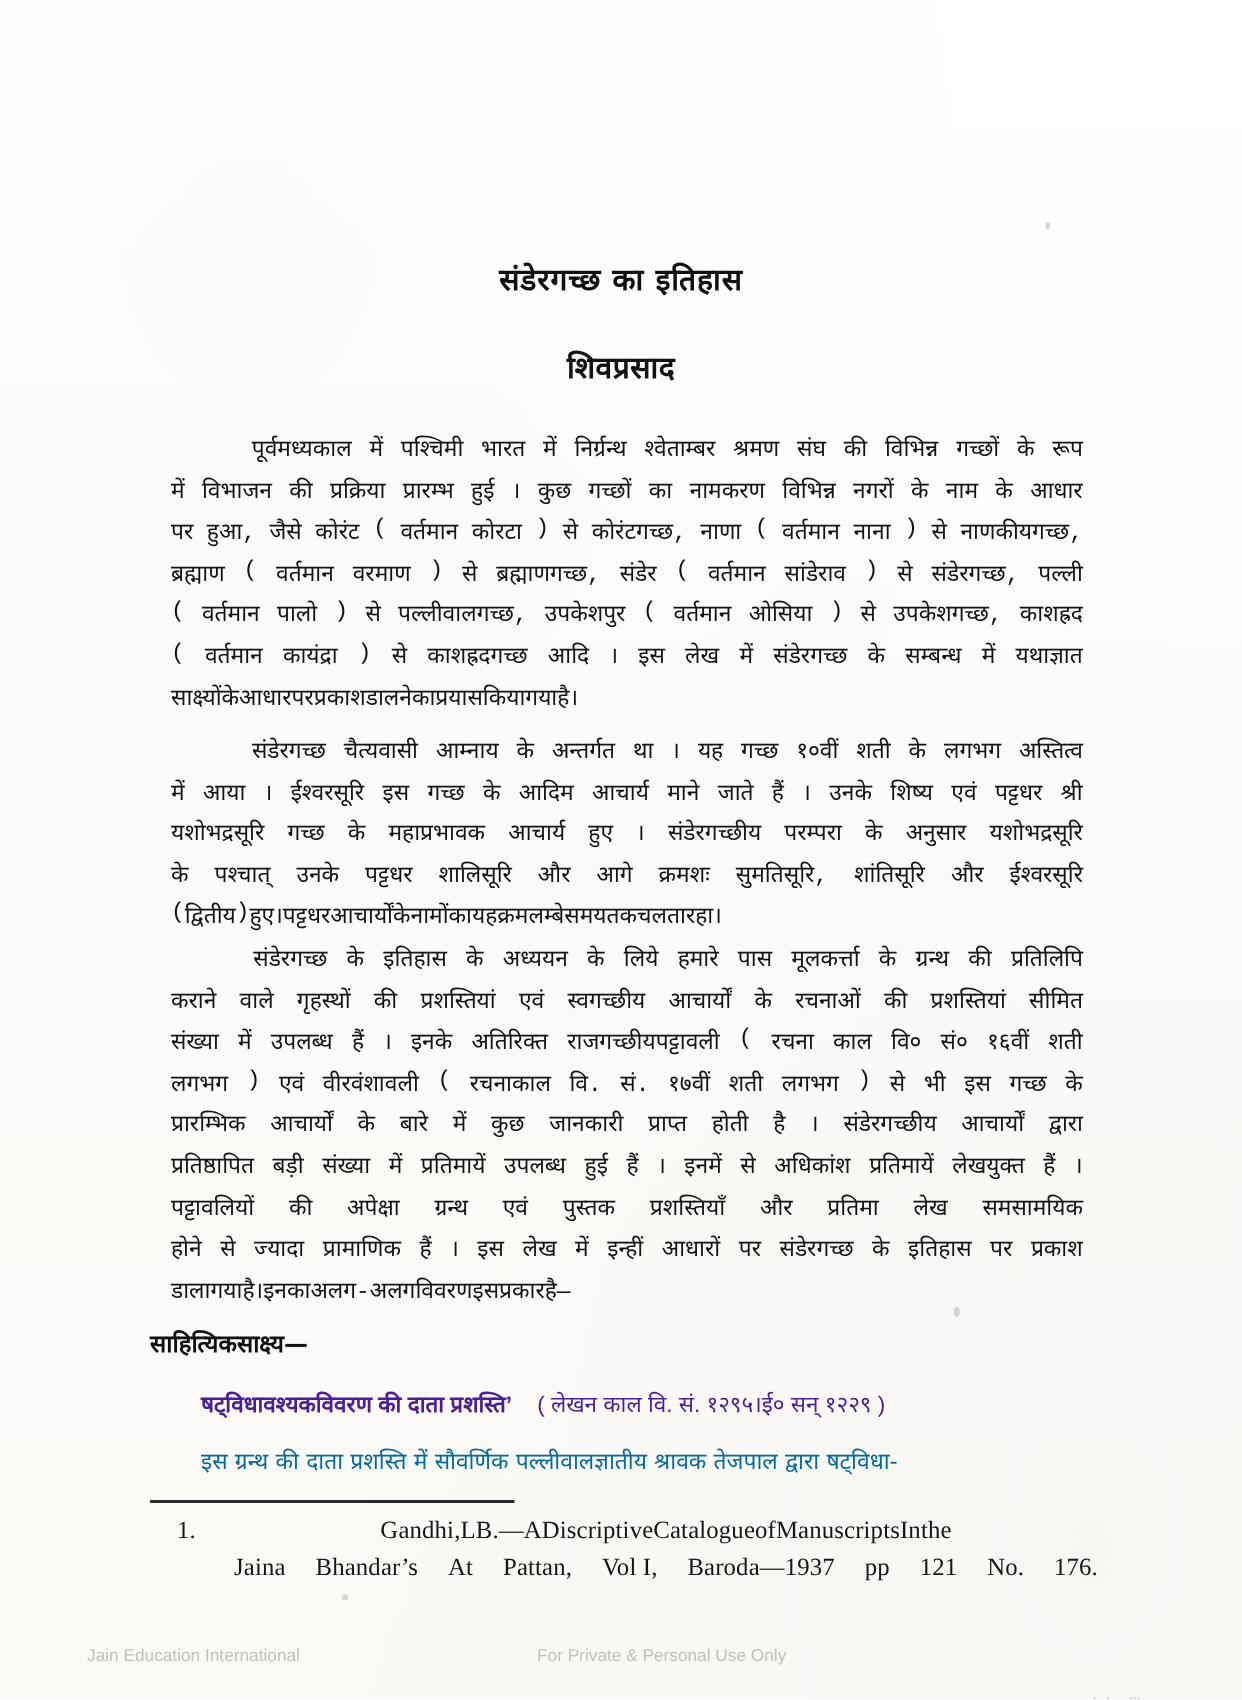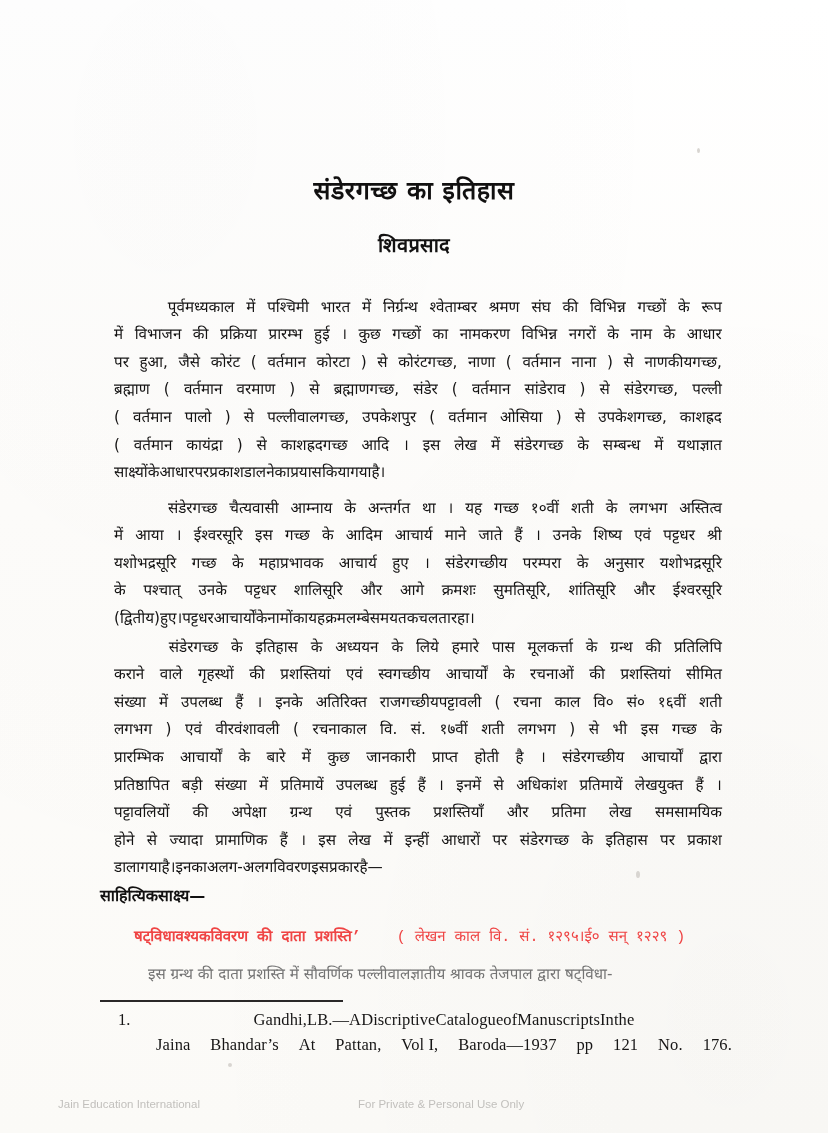--- a/index.html
+++ b/index.html
@@ -35,21 +35,21 @@
     height: 1133px;
   }
 
   .title {
     position: absolute;
     left: 0;
     top: 172px;
     width: 828px;
     text-align: center;
     font-family: "DejaVu Sans", sans-serif;
-    font-size: 25px;
+    font-size: 20px;
     font-weight: 700;
     color: #111010;
     letter-spacing: 0.6px;
   }
 
   .byline {
     position: absolute;
     left: 0;
     top: 231px;
     width: 828px;
@@ -67,21 +67,22 @@
     width: 608px;
     font-family: "DejaVu Sans", sans-serif;
     font-size: 15.2px;
     color: #141313;
   }
 
   .para-line {
     display: flex;
     white-space: nowrap;
     height: 27.6px;
-    align-items: flex-end;
+    align-items: flex-start;
+    font-family: Liberation Mono, monospace;
   }
   .para-line.justify {
     justify-content: space-between;
   }
   .para-line .w {
     display: inline-block;
   }
   .indent {
     display: inline-block;
     width: 42px;
@@ -99,40 +100,40 @@
     font-size: 16px;
     font-weight: 700;
     color: #121111;
   }
 
   .subsection {
     position: absolute;
     left: 134px;
     top: 925px;
     width: 600px;
-    font-family: Liberation Mono, monospace;
+    font-family: Liberation Sans, sans-serif;
     font-size: 15px;
-    color: #ef4444;
+    color: #4c1d95;
     white-space: nowrap;
   }
   .subsection .bold {
     font-weight: 700;
   }
   .subsection .rest {
     font-weight: 400;
   }
 
   .after-sub {
     position: absolute;
-    left: 148px;
+    left: 134px;
     top: 963px;
     width: 600px;
     font-family: "DejaVu Sans", sans-serif;
     font-size: 15.2px;
-    color: #737373;
+    color: #0369a1;
     white-space: nowrap;
   }
 
   .rule {
     position: absolute;
     left: 100px;
     top: 1000px;
     width: 243px;
     height: 0;
     border-top: 2px solid #2a2828;

